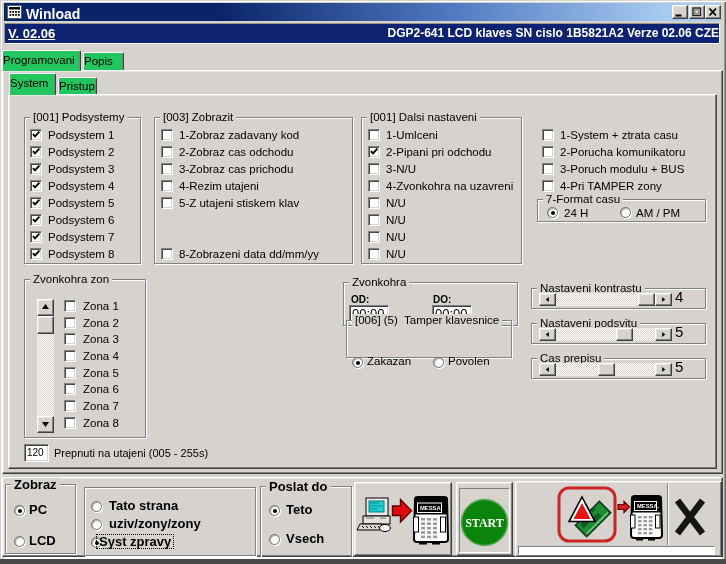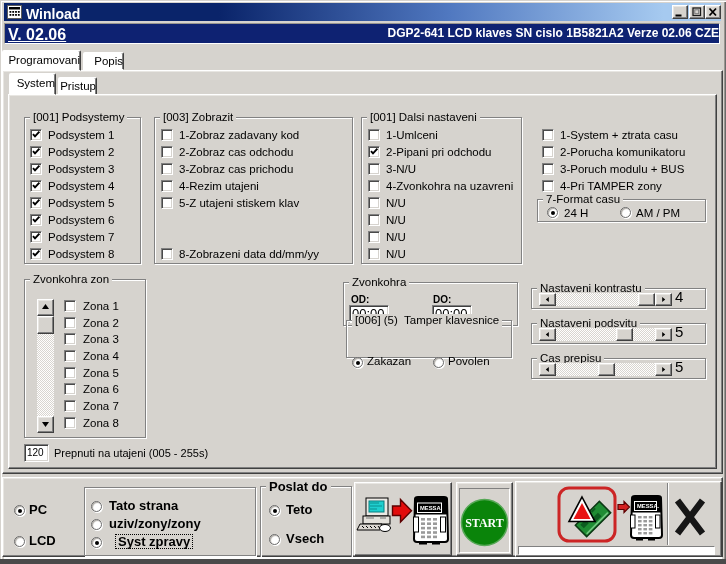--- a/index.html
+++ b/index.html
@@ -7,24 +7,24 @@
 .abs{position:absolute}
 .win{position:absolute;left:0;top:0;width:726px;height:564px;background:#d6d3ce;
  box-shadow:inset 1px 1px 0 #d6d3ce,inset 2px 2px 0 #fff,inset -1px 0 0 #6b6b6b,inset -2px 0 0 #9a9690}
 .titlebar{position:absolute;left:4px;top:3px;width:717px;height:18px;
  background:linear-gradient(90deg,#0a246a 0%,#0a246a 30%,#5078c0 62%,#a6caf0 92%)}
 .tbtxt{position:absolute;left:22px;top:3px;color:#fff;font-weight:bold;font-size:14px}
 .tbbtn{position:absolute;top:2px;width:16px;height:14px;background:#d6d3ce;
  border:1px solid;border-color:#fff #404040 #404040 #fff;box-shadow:inset -1px -1px 0 #808080,inset 1px 1px 0 #e8e6e2}
 .navy{position:absolute;left:4px;top:23px;width:716px;height:21px;background:#0e2272;
  border-right:1px solid #fff;border-bottom:1px solid #fff;border-top:1px solid #98958f;border-left:1px solid #98958f}
-.navy .ver{position:absolute;left:3px;top:2px;color:#fff;font-weight:bold;font-size:16px;text-decoration:underline}
+.navy .ver{position:absolute;left:3px;top:2px;color:#fff;font-weight:bold;font-size:13px;text-decoration:underline}
 .navy .cap{position:absolute;left:0;top:2px;width:100%;text-align:right;color:#fff;font-weight:bold;font-size:12px}
-.tab{position:absolute;background:#ffffff;border:1px solid;border-color:#fff #404040 transparent #fff;
- border-top-left-radius:2px;border-top-right-radius:2px;box-shadow:inset -1px 0 0 #808080;text-align:right}
+.tab{position:absolute;background:#22c55e;border:1px solid;border-color:#fff #404040 transparent #fff;
+ border-top-left-radius:2px;border-top-right-radius:2px;box-shadow:inset -1px 0 0 #808080;text-align:left}
 .pane{position:absolute;background:#d6d3ce;border:1px solid;border-color:#fff #404040 #404040 #fff;
  box-shadow:inset -1px -1px 0 #808080,inset 1px 1px 0 #e8e6e2}
 .grp{position:absolute;border:1px solid #828282;box-shadow:1px 1px 0 #fff,inset 1px 1px 0 #fff}
 .gt{position:absolute;top:-7px;left:5px;background:#d6d3ce;padding:0 3px;line-height:13px;white-space:nowrap}
 .cb{position:absolute;width:12px;height:12px;background:#fff;border:1px solid;border-color:#808080 #fff #fff #808080;
  box-shadow:inset 1px 1px 0 #4a4a4a,inset -1px -1px 0 #d6d3ce}
 
 .lbl{position:absolute;white-space:nowrap;line-height:13px}
 .rad{position:absolute;width:11px;height:11px;border-radius:50%;background:#fff;border:1px solid #6a6a6a;
  box-shadow:1px 1px 0 #fff,inset 1px 1px 1px #b0aca6}
@@ -277,32 +277,35 @@
         <path d="M6.2 3 L9.2 5.5 L6.2 8 Z" fill="#000"></path>
       </svg></div>
 <div class="sb-thumb" style="left:598px;top:363px;width:17px;height:13px"></div>
 
 <div class="inp" style="left:24px;top:444px;width:25px;height:18px;font-size:10px;line-height:16px">120</div>
 <span class="lbl" style="left:54px;top:447px;font-size:11px">Prepnuti na utajeni (005 - 255s)</span>
 </div>
 
 <div class="panelr" style="left:2px;top:477px;width:721px;height:80px;z-index:12"></div>
 <div class="abs" id="bottom" style="left:0;top:0;width:726px;height:564px;z-index:14">
+ <div class="grp" style="left:5px;top:484px;width:71px;height:70px">
+      <span class="gt b">Zobraz</span>
+    </div>
  <div class="rad on" style="left:14px;top:505px"></div>
     <span class="lbl b" style="left:29px;top:503px">PC</span>
  <div class="rad" style="left:14px;top:536px"></div>
     <span class="lbl b" style="left:29px;top:534px">LCD</span>
 
  <div class="grp" style="left:84px;top:487px;width:172px;height:69px"></div>
  <div class="rad" style="left:91px;top:501px"></div>
     <span class="lbl b" style="left:109px;top:499px">Tato strana</span>
  <div class="rad" style="left:91px;top:519px"></div>
     <span class="lbl b" style="left:109px;top:517px">uziv/zony/zony</span>
  <div class="rad on" style="left:91px;top:537px"></div>
-    <span class="lbl b" style="left:116px;top:535px;outline:1px dotted #000;padding:0 2px">Syst zpravy</span>
+    <span class="lbl b" style="left:97px;top:535px;outline:1px dotted #000;padding:0 2px">Syst zpravy</span>
 
  <div class="grp" style="left:260px;top:486px;width:92px;height:72px">
       <span class="gt b">Poslat do</span>
     </div>
  <div class="rad on" style="left:269px;top:505px"></div>
     <span class="lbl b" style="left:286px;top:503px">Teto</span>
  <div class="rad" style="left:269px;top:534px"></div>
     <span class="lbl b" style="left:286px;top:532px">Vsech</span>
 
  <div class="panelr" style="left:354px;top:482px;width:98px;height:74px"></div>

